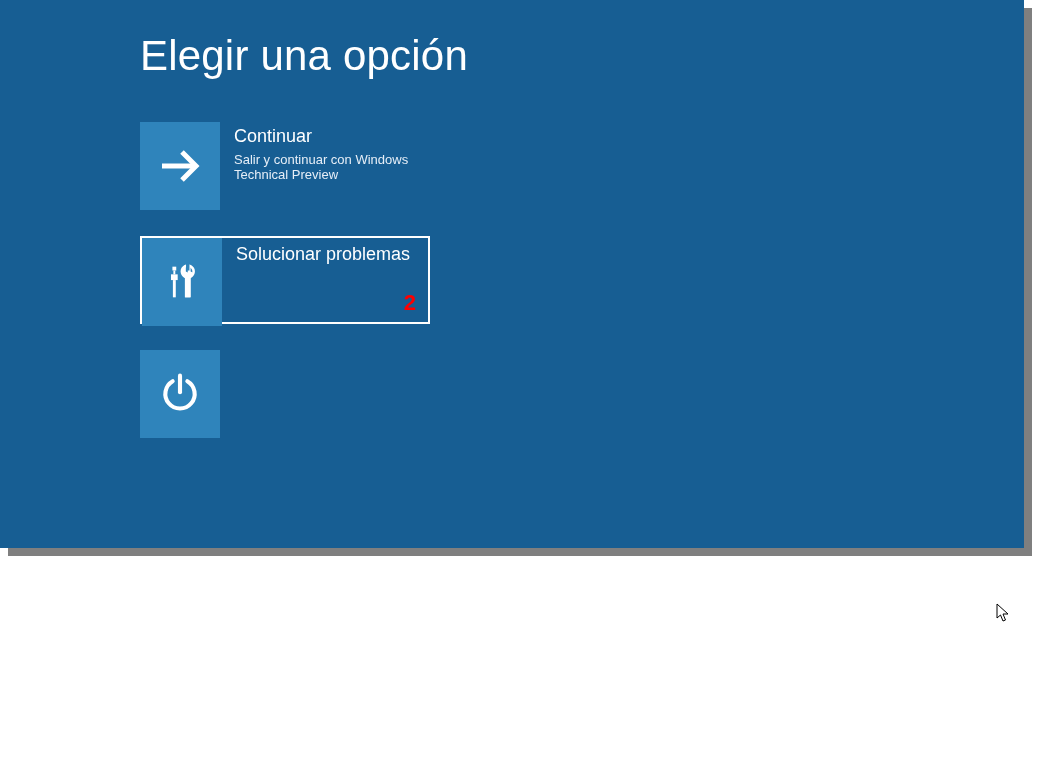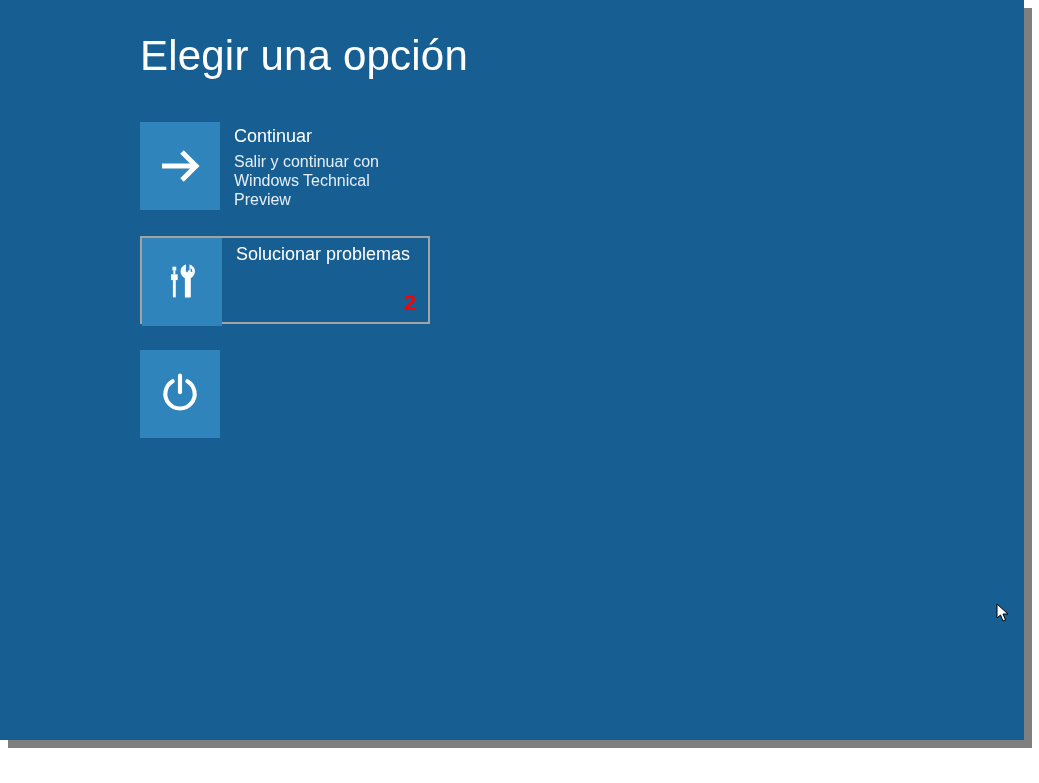--- a/index.html
+++ b/index.html
@@ -1,20 +1,20 @@
 <!DOCTYPE html>
 <html><head>
   <meta charset="utf-8">
   <style>
     * { margin: 0; padding: 0; box-sizing: border-box; }
     html, body { width: 1039px; height: 783px; background: #fff; }
     .screen {
       position: absolute;
       top: 0; left: 0;
-      width: 1024px; height: 740px;
+      width: 1024px; height: 548px;
       background: #175e93;
       color: #ffffff;
       font-family: "Segoe UI", "Segoe UI Light", Arial, sans-serif;
       box-shadow: 8px 8px 0 rgba(0,0,0,0.5);
     }
     .title {
       position: absolute;
       left: 140px;
       top: 32px;
       font-size: 42px;
@@ -47,27 +47,27 @@
     .text-box {
       padding: 4px 0 0 14px;
       line-height: 1.2;
     }
     .opt-title {
       font-size: 18px;
       font-weight: 400;
       margin-bottom: 4px;
     }
     .opt-desc {
-      font-size: 16px;
+      font-size: 13px;
       font-weight: 400;
       color: #e6eef7;
       max-width: 180px;
     }
     .highlight {
-      border: 2px solid #a3a3a3;
+      border: 2px solid #ffffff;
     }
     .highlight .text-box { padding-top: 6px; }
     .badge-num {
       position: absolute;
       right: 12px;
       bottom: 6px;
       color: #ff0000;
       font-family: Arial, sans-serif;
       font-size: 22px;
       font-weight: 700;

